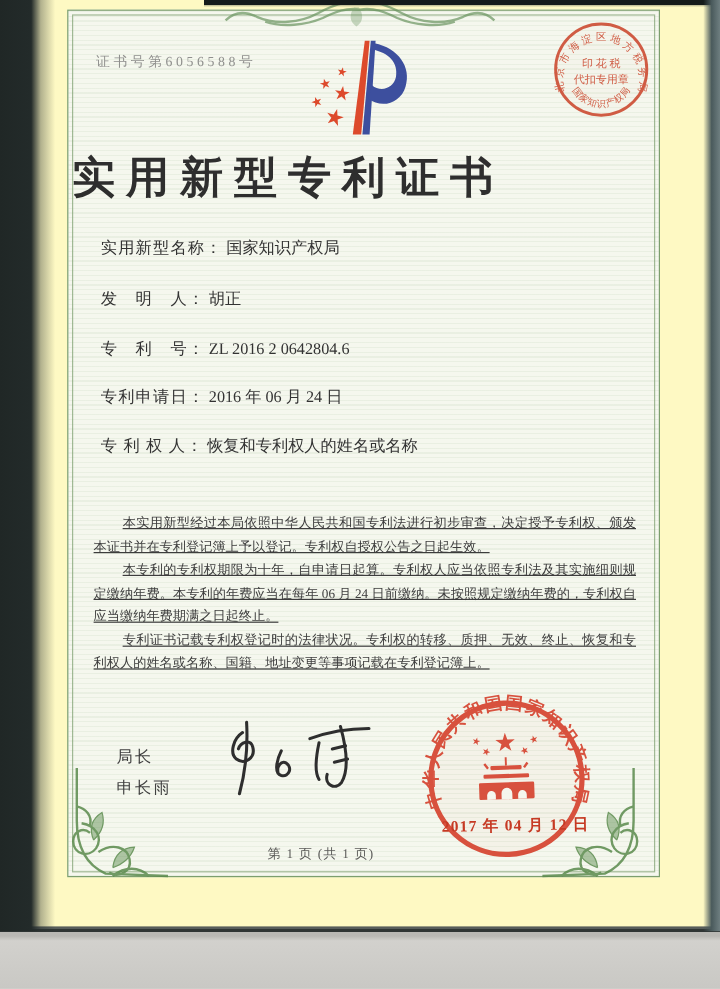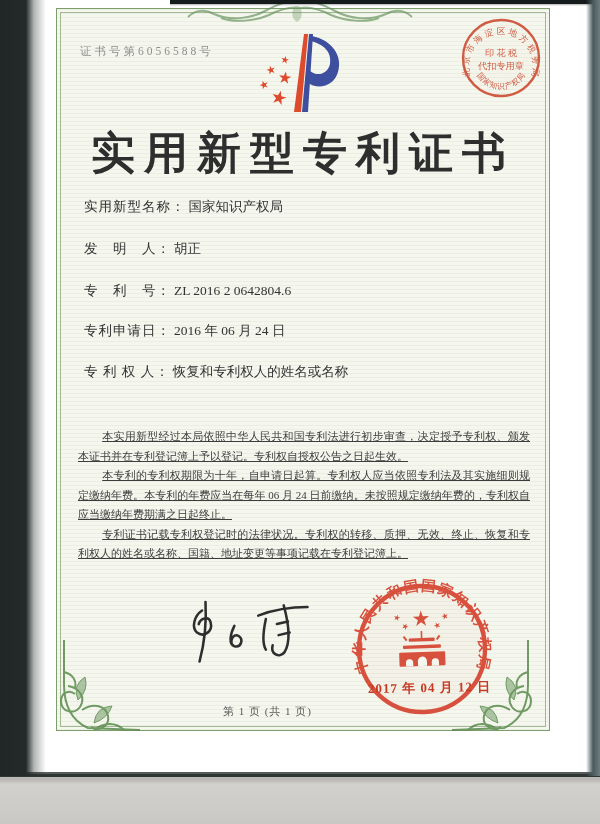--- a/index.html
+++ b/index.html
@@ -1,30 +1,30 @@
 <!DOCTYPE html>
 <html><head>
 <meta charset="utf-8">
 <style>
   html,body{margin:0;padding:0;}
   body{
     width:600px;height:824px;position:relative;overflow:hidden;
     background:#cfcec9;
     font-family:"Liberation Serif","DejaVu Serif",serif;
   }
-  .paper{position:absolute;left:0;top:0;width:600px;height:775px;background:#ffffff;z-index:1;}
+  .paper{position:absolute;left:0;top:0;width:600px;height:775px;background:#fef9c3;z-index:1;}
   .inner-area{
     position:absolute;left:56px;top:8px;width:494px;height:723px;z-index:2;
     background:#f5f7ee;
     background-image:repeating-linear-gradient(180deg,rgba(150,182,140,0.12) 0px,rgba(150,182,140,0.12) 1px,transparent 1px,transparent 4px);
     border:1.2px solid #7c9e6d;box-sizing:border-box;
   }
   .inner-area::before{content:"";position:absolute;inset:3px;border:1px solid rgba(124,158,109,0.7);pointer-events:none;}
   .cert-no{position:absolute;left:80px;top:44px;font-size:11.5px;letter-spacing:3px;color:#8f8f8d;z-index:4;}
-  .title{position:absolute;left:60px;width:486px;top:124px;text-align:center;font-size:44px;font-weight:600;
+  .title{position:absolute;left:60px;width:486px;top:124px;font-size:36px;font-weight:600;
          letter-spacing:9px;color:#2e2e2e;z-index:4;}
   .row{position:absolute;left:84px;font-size:13.5px;color:#333;z-index:4;white-space:nowrap;}
   .row .lab{letter-spacing:1px;text-align:right;}
   .row .val{margin-left:3px;}
   .r1{top:198px}.r2{top:240px}.r3{top:282px}.r4{top:322px}.r5{top:363px}.r6{top:404px}
   .body-text{position:absolute;left:78px;top:427px;width:452px;z-index:4;color:#3d3d3d;
              font-size:11px;line-height:19.5px;text-align:justify;text-decoration:underline;}
   .body-text p{margin:0;text-indent:2.2em;}
   .signer{position:absolute;left:97px;top:618px;z-index:4;font-size:13.5px;color:#3f3f3f;line-height:26px;letter-spacing:2px;}
   .sig-svg{position:absolute;left:180px;top:596px;z-index:4;}
@@ -102,20 +102,24 @@
   <div class="row r3"><span class="lab">专　利　号：</span><span class="val">ZL 2016 2 0642804.6</span></div>
   <div class="row r4"><span class="lab">专利申请日：</span><span class="val">2016 年 06 月 24 日</span></div>
   <div class="row r5"><span class="lab">专 利 权 人：</span><span class="val">恢复和专利权人的姓名或名称</span></div>
 
   <div class="body-text">
     <p>本实用新型经过本局依照中华人民共和国专利法进行初步审查，决定授予专利权、颁发本证书并在专利登记簿上予以登记。专利权自授权公告之日起生效。</p>
     <p>本专利的专利权期限为十年，自申请日起算。专利权人应当依照专利法及其实施细则规定缴纳年费。本专利的年费应当在每年 06 月 24 日前缴纳。未按照规定缴纳年费的，专利权自应当缴纳年费期满之日起终止。</p>
     <p>专利证书记载专利权登记时的法律状况。专利权的转移、质押、无效、终止、恢复和专利权人的姓名或名称、国籍、地址变更等事项记载在专利登记簿上。</p>
   </div>
 
+  <div class="signer">
+    <div>局长</div>
+    <div>申长雨</div>
+  </div>
 
   <svg class="sig-svg" width="136" height="74" viewBox="0 0 160 85">
     <g stroke="#2e2e2e" stroke-width="3" stroke-linecap="round" fill="none">
       <path d="M26,16 C17,22 13,36 20,42 C28,48 39,41 36,30 C34,22 24,25 22,32"></path>
       <path d="M30,6 C31,24 30,50 23,76"></path>
       <path d="M64,34 C59,44 57,56 64,58 C72,60 75,50 69,46 C64,43 59,49 61,56"></path>
       <path d="M92,22 C108,16 128,12 150,12"></path>
       <path d="M101,26 C98,40 96,54 101,62"></path>
       <path d="M122,10 C127,28 131,52 123,65 C117,73 106,67 109,57"></path>
       <path d="M114,32 L127,29"></path>

